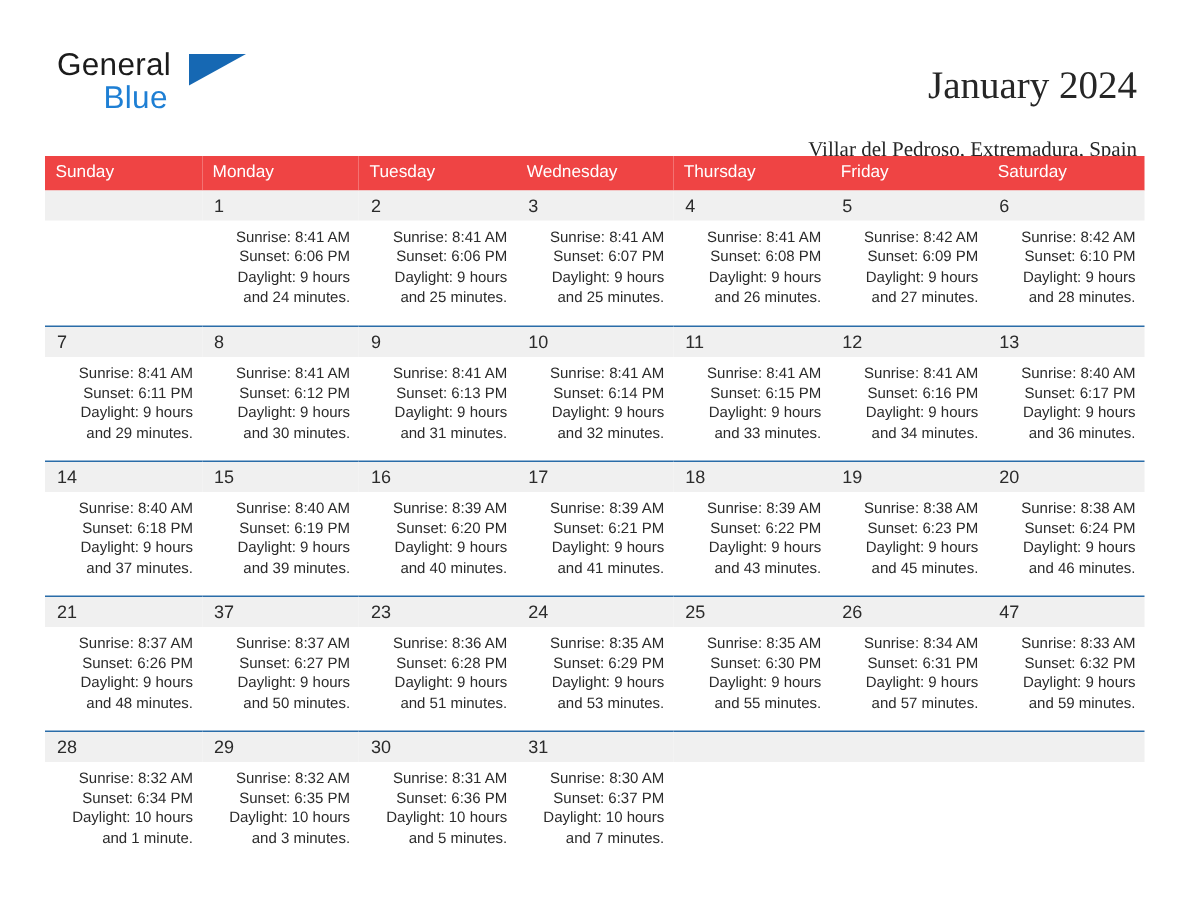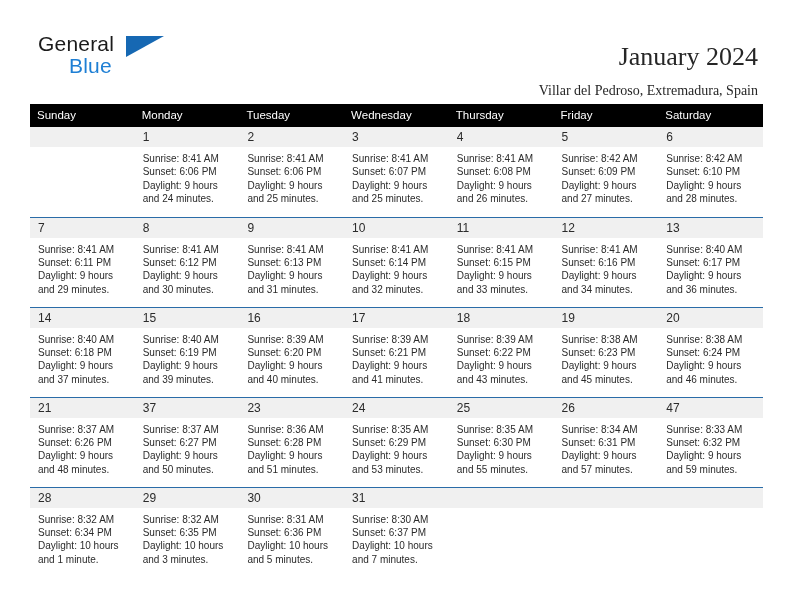--- a/index.html
+++ b/index.html
@@ -70,38 +70,38 @@
     font-size: 26px;
     font-weight: normal;
     color: #262626;
     line-height: 34px;
     white-space: nowrap;
   }
   .cal-subtitle {
     font-size: 14px;
     color: #262626;
     line-height: 22px;
-    margin-top: 6px;
+    margin-top: 16px;
     white-space: nowrap;
   }
 
   
   .calendar {
     position: absolute;
     left: 30px;
     top: 104px;
     width: 733px;
   }
   table.cal {
     width: 733px;
     border-collapse: collapse;
     table-layout: fixed;
   }
   table.cal th {
-    background: #000000;
+    background: #ef4444;
     color: #ffffff;
     font-size: 11.5px;
     font-weight: normal;
     text-align: left;
     padding: 5px 0 6px 7px;
     height: 22px;
     border: none;
   }
   td.day {
     vertical-align: top;
@@ -118,20 +118,21 @@
     padding: 3px 0 4px 8px;
     height: 20px;
     line-height: 14px;
   }
   .daynum.blank { color: transparent; }
   .info {
     padding: 5px 6px 0 8px;
     font-size: 10px;
     line-height: 13.4px;
     color: #2b2b2b;
+    text-align: right;
   }
   .info div { white-space: nowrap; }
   .empty .info { visibility: hidden; }
 </style>
 </head>
 <body>
 
 <div class="page">
 
   <div class="header">

